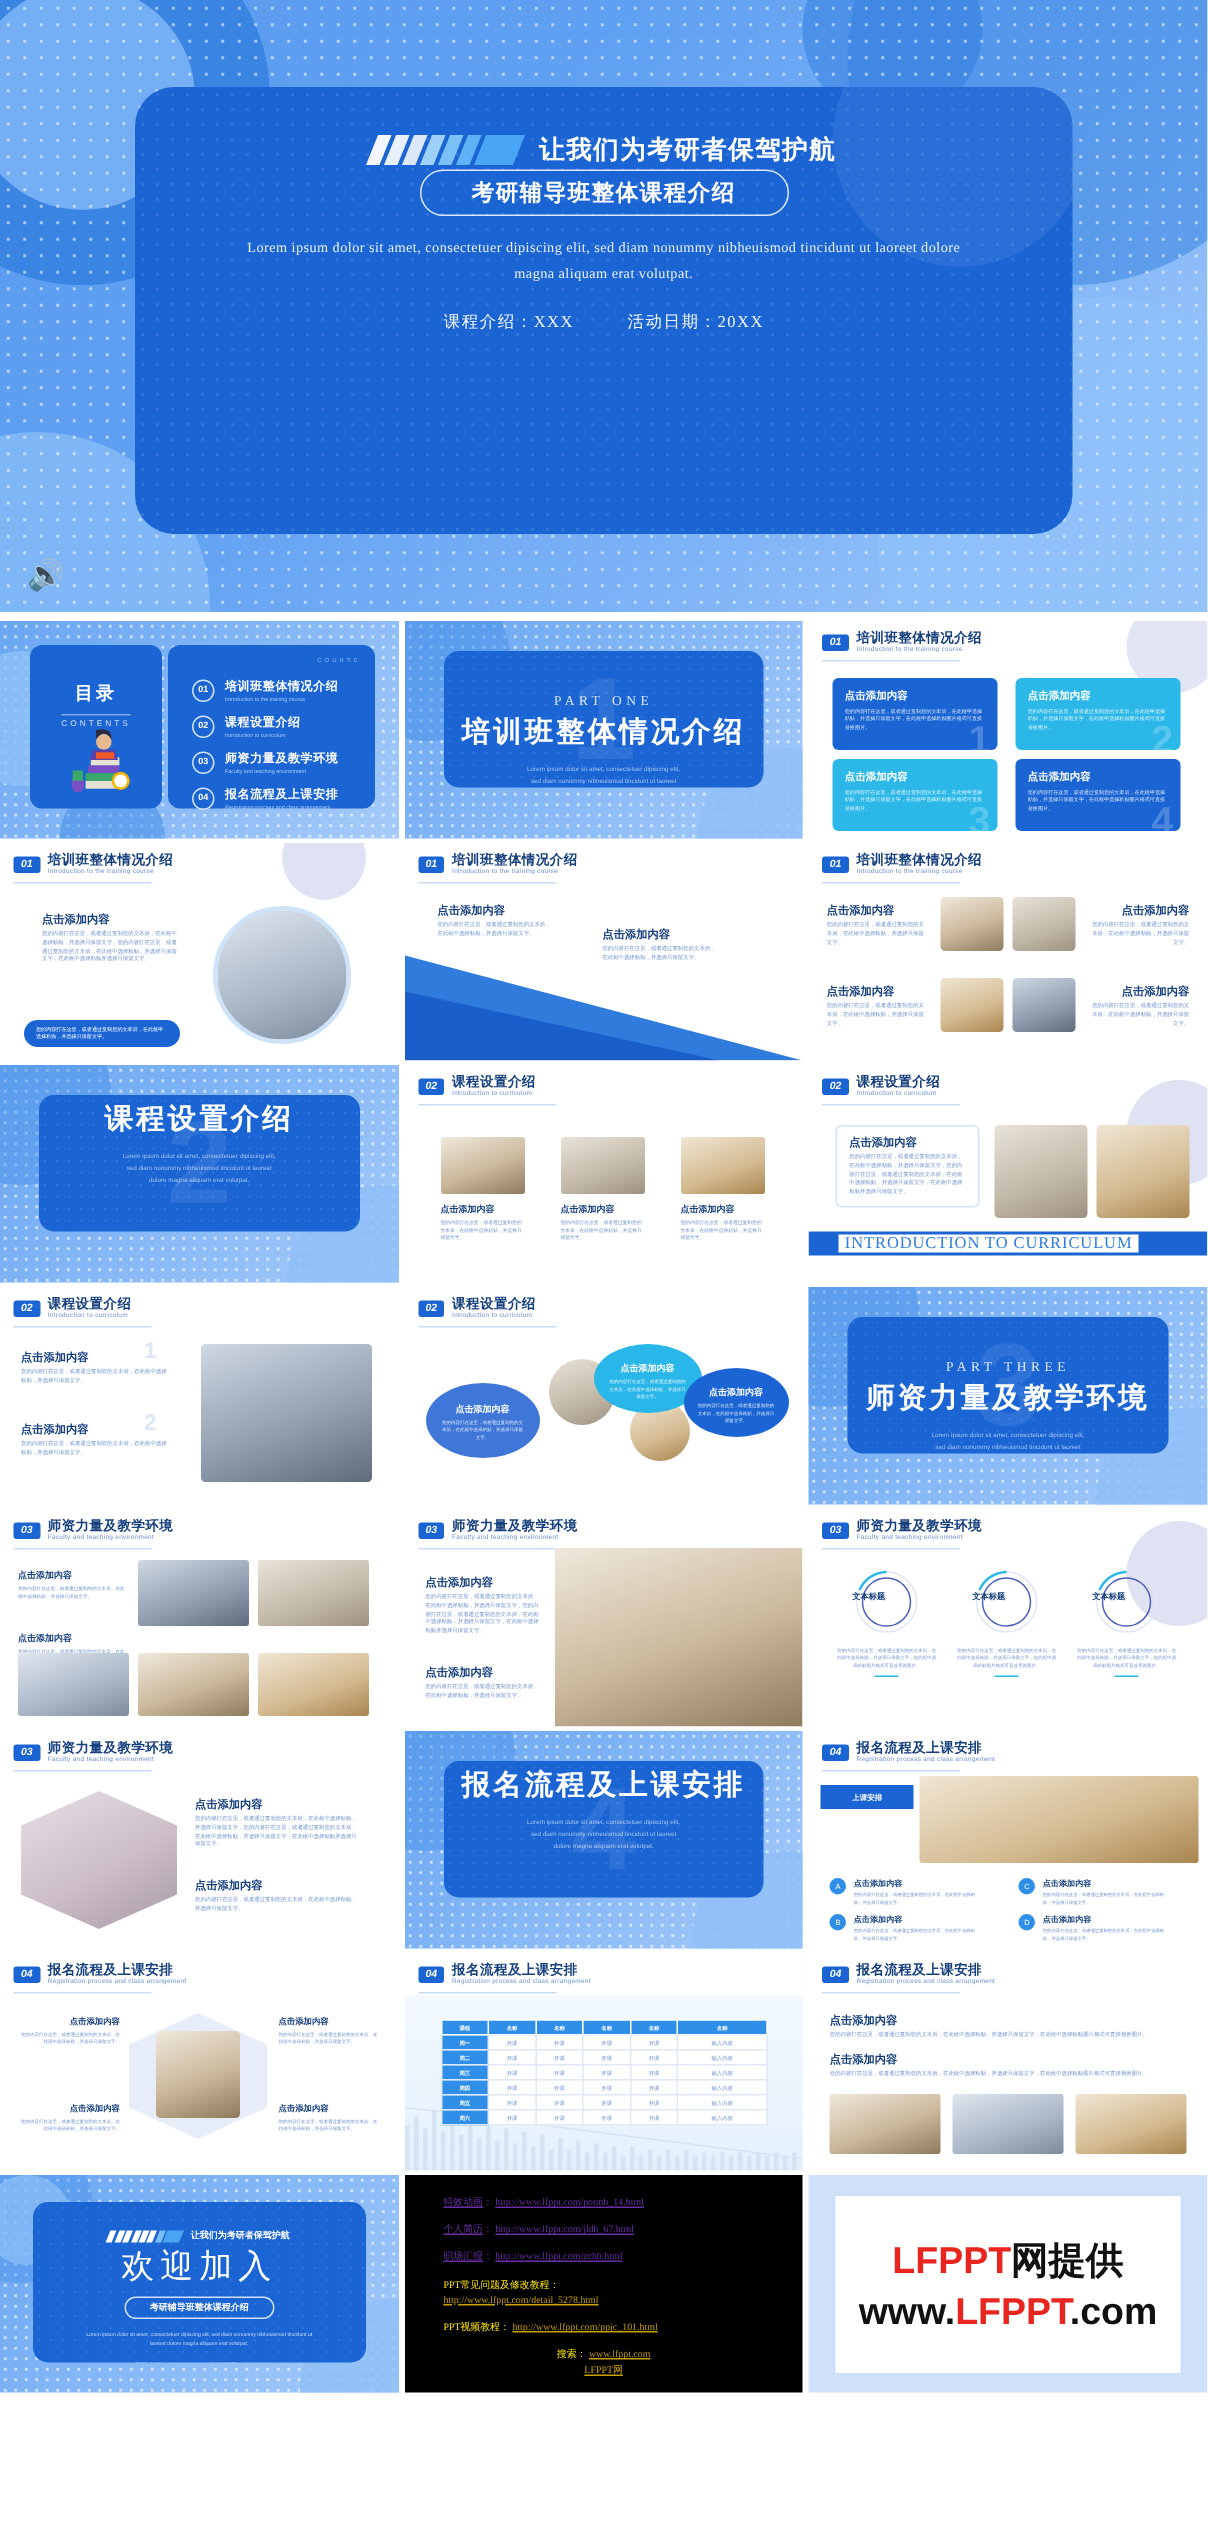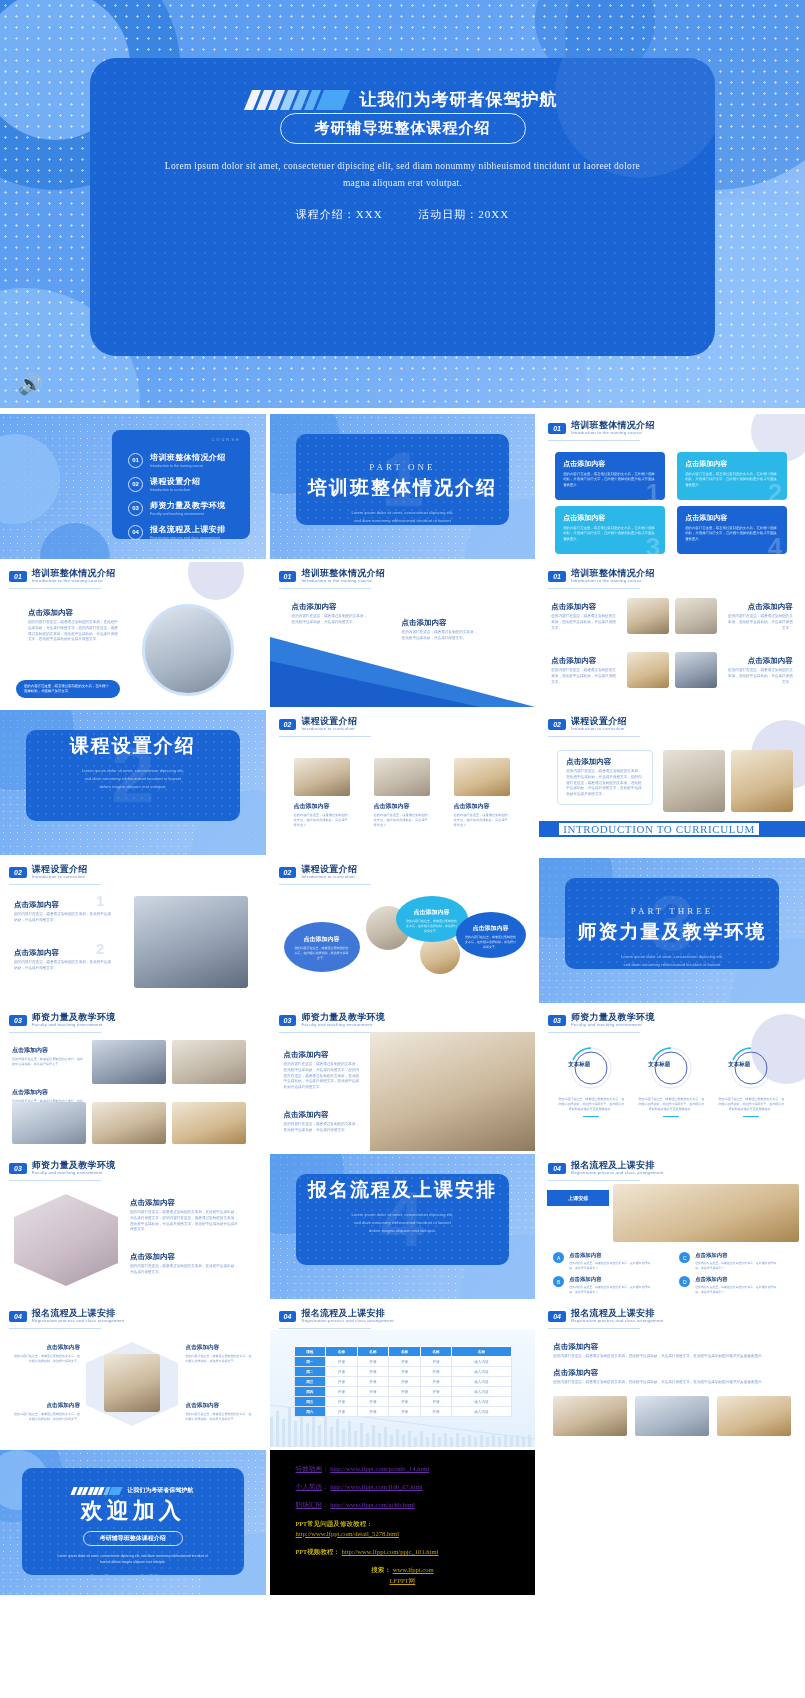--- a/index.html
+++ b/index.html
@@ -151,21 +151,21 @@
   .lfl1{font-size:25px;font-weight:bold;letter-spacing:0;}
   .lfl1 .r{color:#e8251f;} .lfl1 .k{color:#111;}
   .lfl2{font-size:25px;font-weight:bold;}
   .lfl2 .k{color:#111;} .lfl2 .r{color:#e8251f;}
 
   
   .wel-card{position:absolute;left:22px;top:18px;right:22px;bottom:20px;background:#1a64d4;
     border-radius:10px;overflow:hidden;text-align:center;}
   .wel-slash{display:flex;gap:1.4px;}
   .wel-slash i{display:block;width:4px;height:8px;transform:skewX(-22deg);background:#fff;}
-  .wel-title{color:#fff;font-size:22px;font-weight:bold;letter-spacing:4px;margin-top:1px;}
+  .wel-title{color:#fff;font-size:22px;font-weight:normal;letter-spacing:4px;margin-top:1px;}
   .wel-pill{display:inline-block;border:.8px solid rgba(255,255,255,.8);border-radius:8px;
     padding:2px 16px;color:#fff;font-size:6px;font-weight:bold;margin-top:5px;}
   .wel-lorem{color:rgba(255,255,255,.75);font-size:3.4px;line-height:1.8;margin-top:7px;padding:0 30px;}
   .wel-meta{color:rgba(255,255,255,.9);font-size:4.2px;margin-top:9px;letter-spacing:.6px;}
   .wel-meta span{margin:0 7px;}
 
   .hex{position:absolute;background:#e4ebf7;
     clip-path:polygon(50% 0%,100% 25%,100% 75%,50% 100%,0% 75%,0% 25%);}
 </style>
 </head>
@@ -206,20 +206,38 @@
   </div>
   <div class="speaker">🔊</div>
 </div>
 
 <div class="grid">
 
   <div class="th lightbg">
     <div class="dotoverlay"></div>
     <div class="blobL" style="width:90px;height:90px;left:-30px;top:20px;background:#8fc0f8;opacity:.8"></div>
     <div class="blobL" style="width:70px;height:70px;left:40px;bottom:-34px;background:#3d8ae6;opacity:.5"></div>
+    <div class="toccard toc-left">
+      <div class="toc-title">目录</div>
+      <div class="toc-subwrap"><span class="toc-sub">CONTENTS</span></div>
+      <svg class="student" viewBox="0 0 60 60">
+        <ellipse cx="16" cy="50" rx="5" ry="7" fill="#7b4fc4"></ellipse>
+          <rect x="12" y="40" width="8" height="8" fill="#3aa86a"></rect>
+        <rect x="22" y="48" width="26" height="6" fill="#e8e2d2"></rect>
+          <rect x="22" y="42" width="26" height="6" fill="#3aa86a"></rect>
+        <rect x="24" y="36" width="24" height="6" fill="#7b4fc4"></rect>
+          <rect x="26" y="30" width="22" height="6" fill="#e8e2d2"></rect>
+        <circle cx="36" cy="18" r="6" fill="#e8b98f"></circle>
+          <path d="M30 16 q6-9 12 0 q0-10-12-7z" fill="#2b2b3a"></path>
+        <path d="M28 24 h16 l3 8 h-22z" fill="#5c3fa8"></path>
+          <rect x="30" y="26" width="14" height="5" fill="#f05a28"></rect>
+        <circle cx="49" cy="48" r="7" fill="#f2b705"></circle>
+          <circle cx="49" cy="48" r="5" fill="#fff"></circle>
+      </svg>
+    </div>
     <div class="toccard toc-right">
       <div class="toc-course">COURSE</div>
       <div class="toc-items">
         <div class="toc-item">
           <div class="toc-badge">01</div>
           <div>
               <div class="toc-cn">培训班整体情况介绍</div>
           <div class="toc-en">Introduction to the training course</div>
             </div>
         </div>
@@ -872,14 +890,24 @@
       <span class="cny">PPT视频教程：</span>
       <span class="uy">http://www.lfppt.com/ppjc_101.html</span>
     </div>
     <div class="lk center">
       <span class="cny">搜索：</span>
       <span class="uy">www.lfppt.com</span>
       <div class="uy">LFPPT网</div>
     </div>
   </div>
 
+  <div class="th lfpanel">
+    <div class="lfinner">
+      <div class="lfl1">
+        <span class="r">LFPPT</span><span class="k">网提供</span>
+      </div>
+      <div class="lfl2">
+        <span class="k">www.</span><span class="r">LFPPT</span><span class="k">.com</span>
+      </div>
+    </div>
+  </div>
 
 </div>
 
 </body></html>

